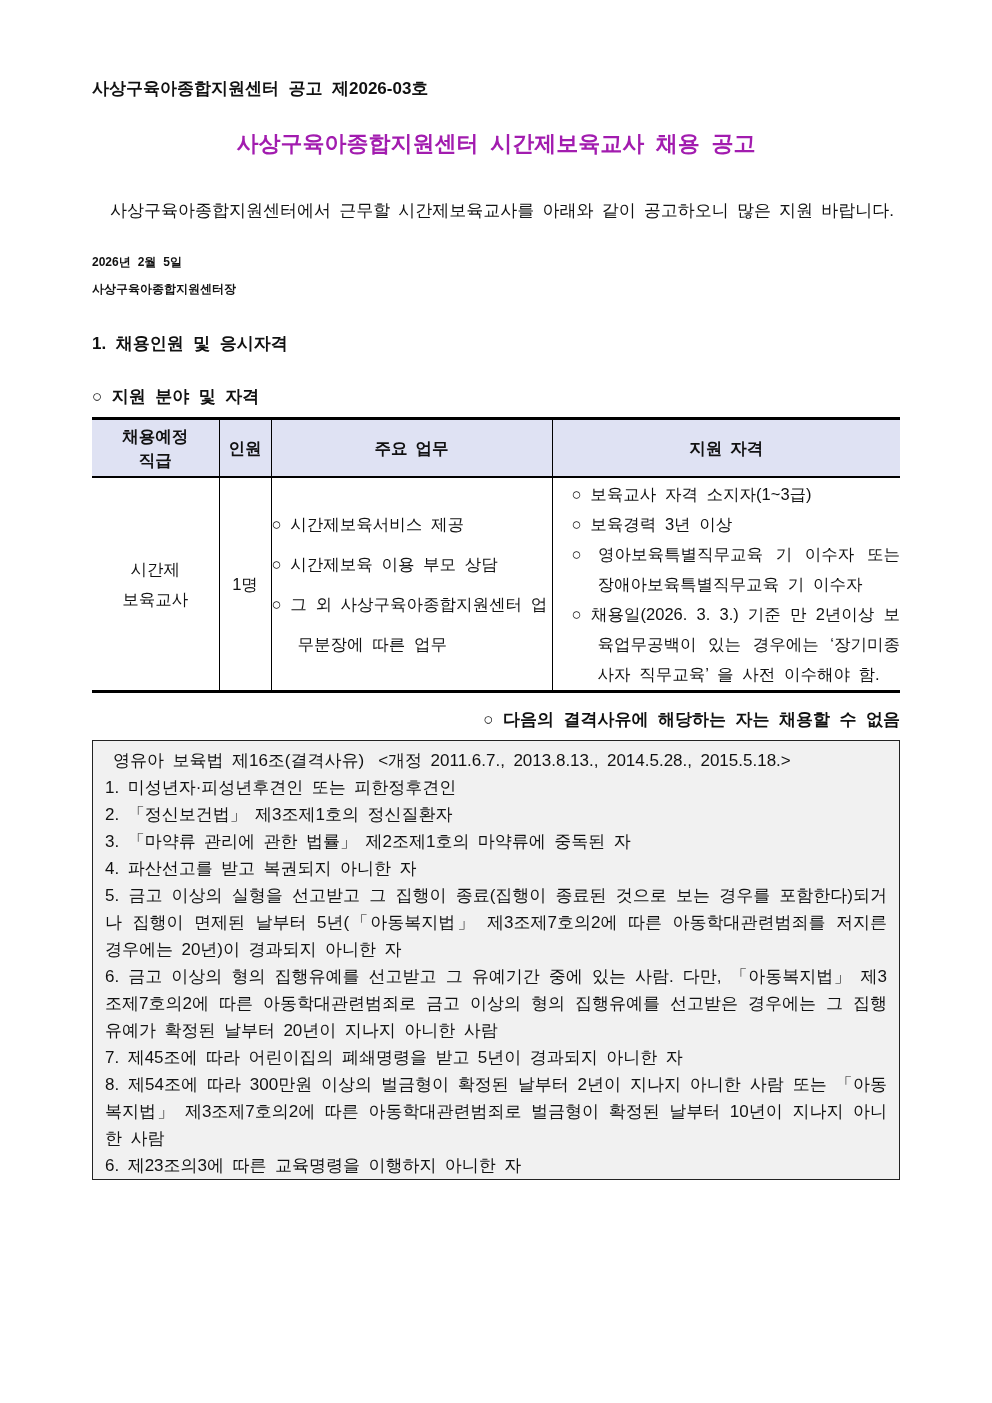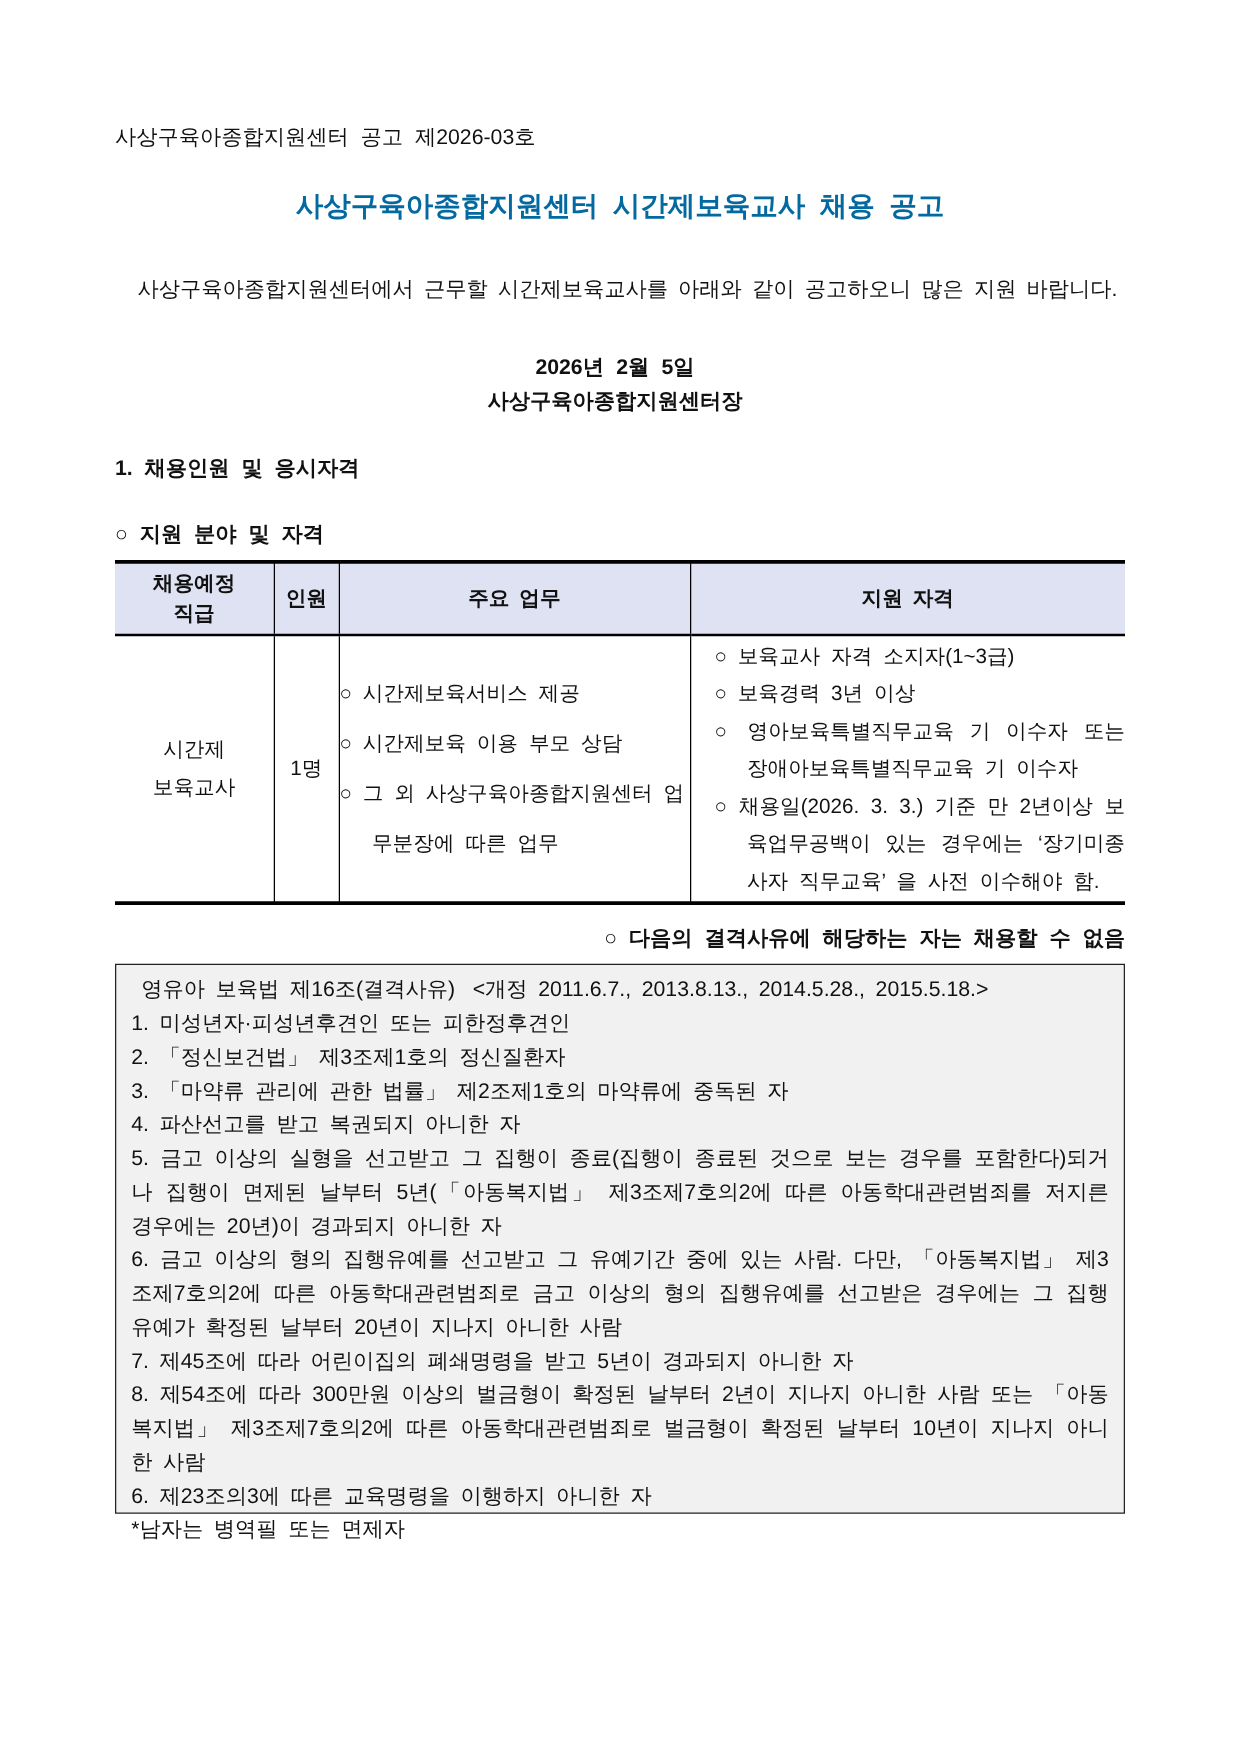--- a/index.html
+++ b/index.html
@@ -6,44 +6,45 @@
   body{
     width:992px;height:1403px;
     font-family:"Liberation Sans","DejaVu Sans",sans-serif;
     color:#111111;
     -webkit-font-smoothing:antialiased;
   }
   .page{position:relative;width:992px;height:1403px;background:#ffffff;overflow:hidden;}
   .content{padding:0 92px;}
 
   .doc-number{
-    padding-top:99px;
+    padding-top:78px;
     font-size:17px;line-height:22px;
     word-spacing:0.28em;
+    font-weight:bold;
   }
   .doc-title{
     margin:30px 0 0 0;
     font-size:22px;line-height:28px;
     font-weight:bold;text-align:center;
-    color:#0369a1;
+    color:#a21caf;
     word-spacing:0.25em;
   }
   .intro{
     margin:42px 0 0 0;
     font-size:17px;line-height:22px;
     text-indent:18px;
     text-align:justify;text-align-last:justify;
     word-break:keep-all;
     padding-right:6px;
   }
   .date-block{
-    margin-top:37px;
-    text-align:center;
+    margin-top:27px;
+    text-align:left;
     font-weight:bold;
-    font-size:17px;line-height:27px;
+    font-size:12px;line-height:27px;
     word-spacing:0.3em;
     padding-right:8px;
   }
   .section-heading{
     margin-top:30px;
     font-weight:bold;font-size:17px;line-height:22px;
     word-spacing:0.28em;
   }
   .sub-heading{
     font-weight:bold;font-size:17px;line-height:22px;
@@ -183,17 +184,16 @@
       </div>
       <div class="box-line">1. 미성년자·피성년후견인 또는 피한정후견인</div>
       <div class="box-line">2. 「정신보건법」 제3조제1호의 정신질환자</div>
       <div class="box-line">3. 「마약류 관리에 관한 법률」 제2조제1호의 마약류에 중독된 자</div>
       <div class="box-line">4. 파산선고를 받고 복권되지 아니한 자</div>
       <div class="box-line">5. 금고 이상의 실형을 선고받고 그 집행이 종료(집행이 종료된 것으로 보는 경우를 포함한다)되거나 집행이 면제된 날부터 5년(「아동복지법」 제3조제7호의2에 따른 아동학대관련범죄를 저지른 경우에는 20년)이 경과되지 아니한 자</div>
       <div class="box-line">6. 금고 이상의 형의 집행유예를 선고받고 그 유예기간 중에 있는 사람. 다만, 「아동복지법」 제3조제7호의2에 따른 아동학대관련범죄로 금고 이상의 형의 집행유예를 선고받은 경우에는 그 집행유예가 확정된 날부터 20년이 지나지 아니한 사람</div>
       <div class="box-line">7. 제45조에 따라 어린이집의 폐쇄명령을 받고 5년이 경과되지 아니한 자</div>
       <div class="box-line">8. 제54조에 따라 300만원 이상의 벌금형이 확정된 날부터 2년이 지나지 아니한 사람 또는 「아동복지법」 제3조제7호의2에 따른 아동학대관련범죄로 벌금형이 확정된 날부터 10년이 지나지 아니한 사람</div>
       <div class="box-line">6. 제23조의3에 따른 교육명령을 이행하지 아니한 자</div>
-      <div class="box-line">*남자는 병역필 또는 면제자</div>
     </div>
 
   </div>
 </div>
 
 </body></html>

